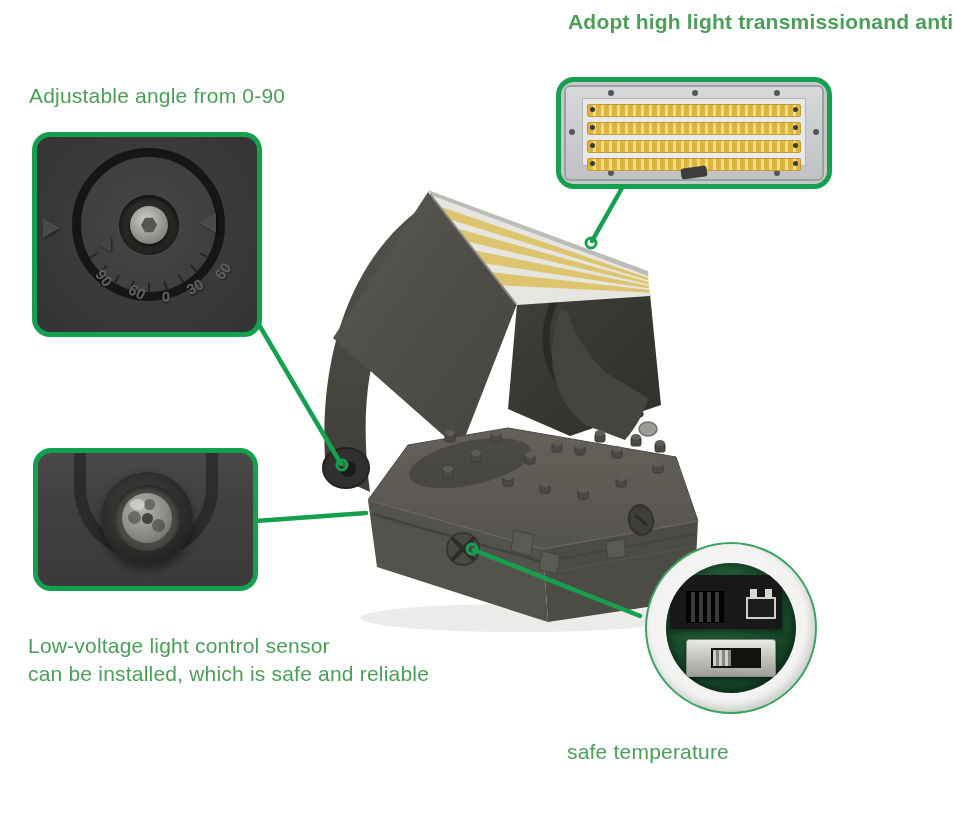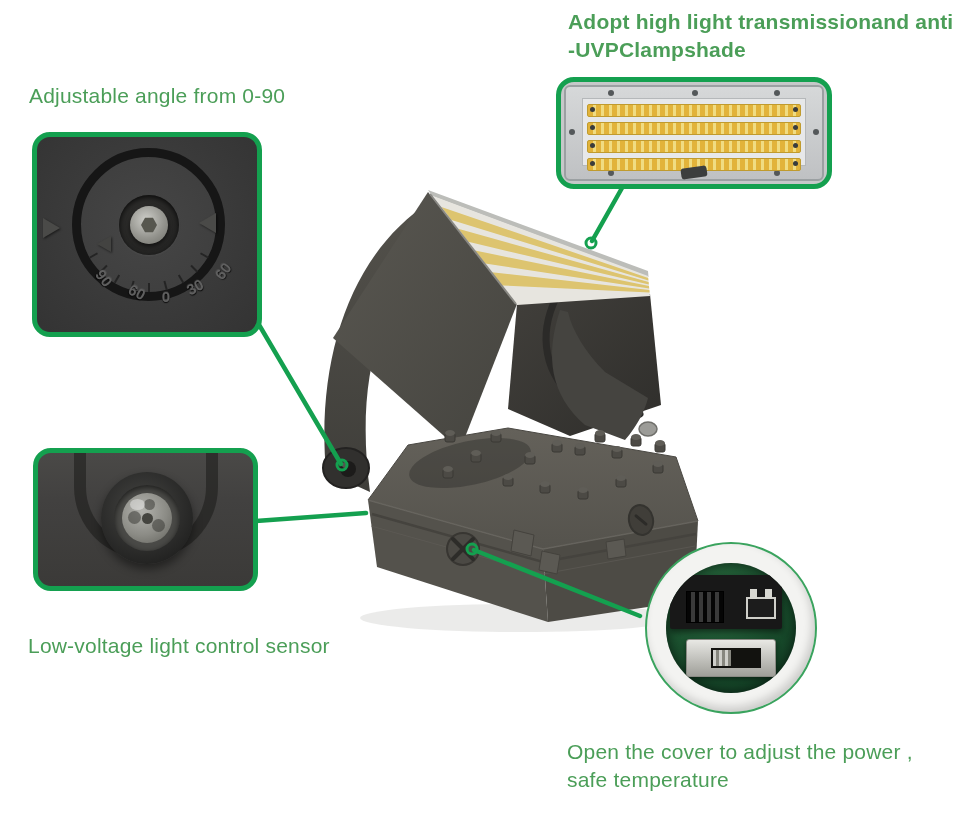--- a/index.html
+++ b/index.html
@@ -260,26 +260,25 @@
       <div id="sw-metal">
         <div id="sw-slot">
           <div id="sw-metal-knob"></div>
         </div>
       </div>
     </div>
   </div>
 
   <div class="note" id="note-tr">
     <div>Adopt high light transmissionand anti</div>
-    <div>-UVPClampshade</div>
   </div>
   <div class="note" id="note-tl">
     <div>Adjustable angle from 0-90</div>
   </div>
   <div class="note" id="note-bl">
     <div>Low-voltage light control sensor</div>
+    <div>can be installed, which is safe and reliable</div>
   </div>
   <div class="note" id="note-br">
-    <div>Open the cover to adjust the power ,</div>
     <div>safe temperature</div>
   </div>
 
 </div>
 
 </body></html>

